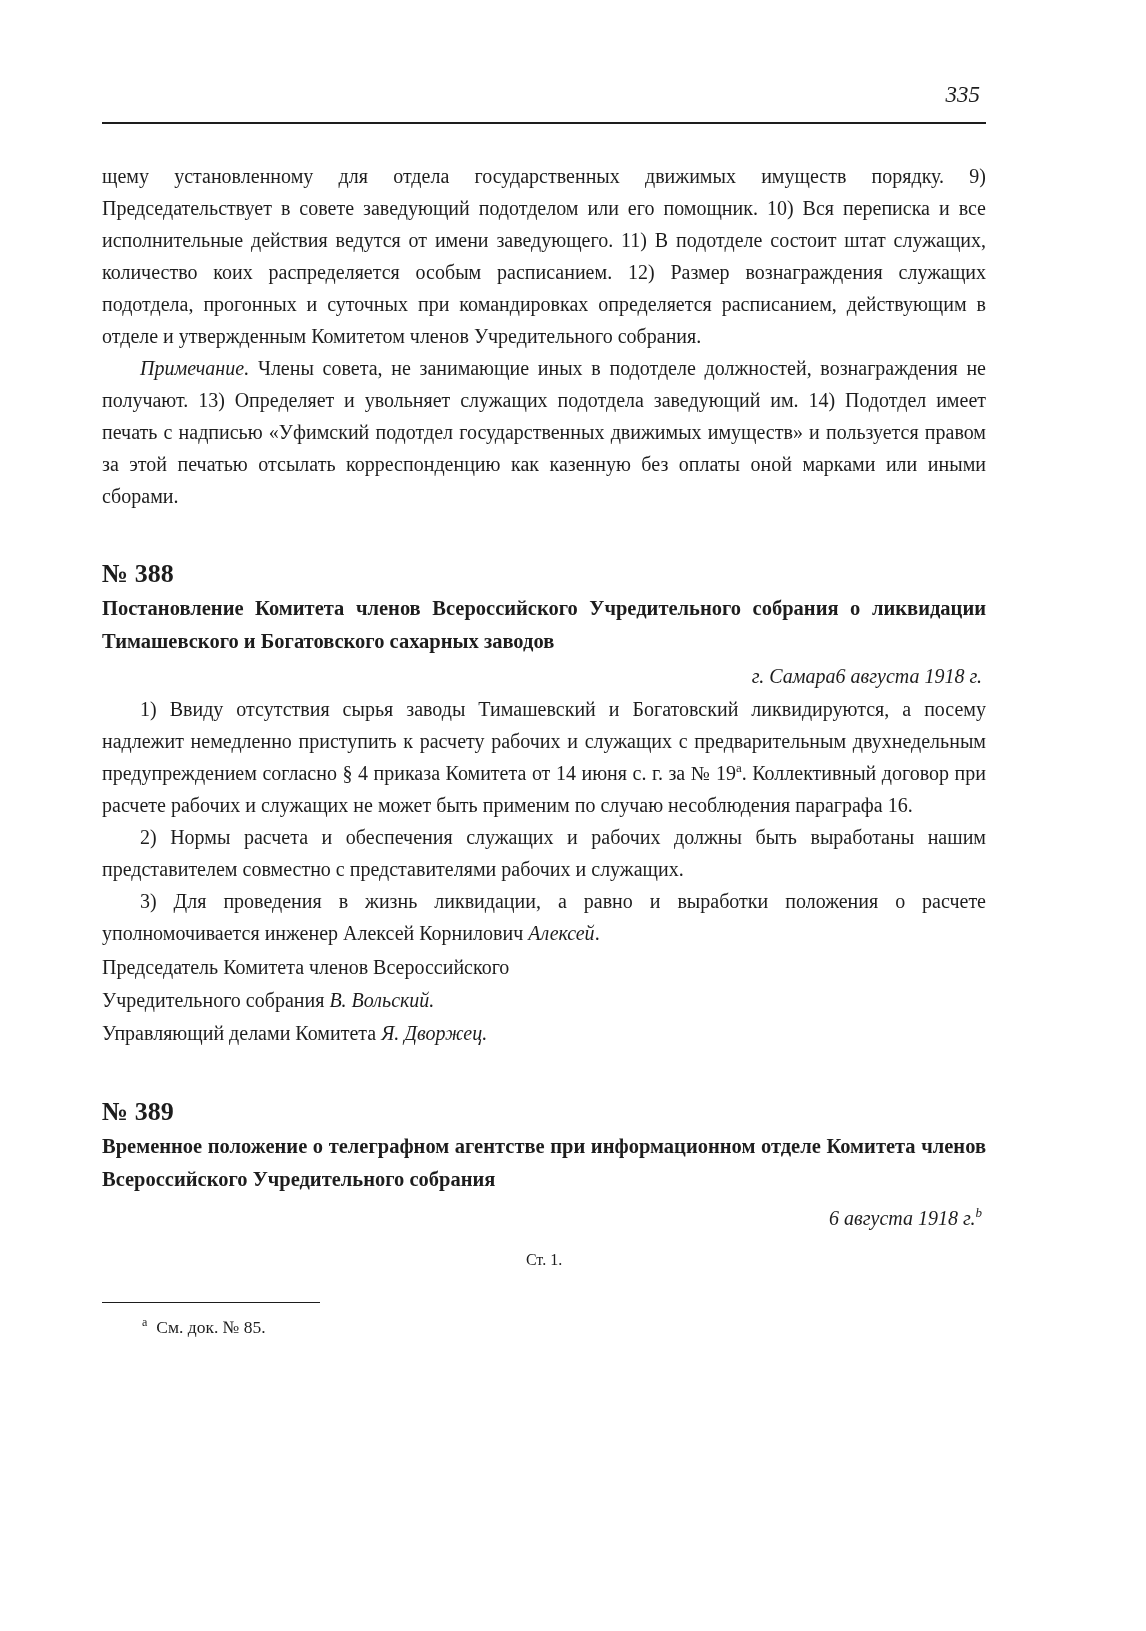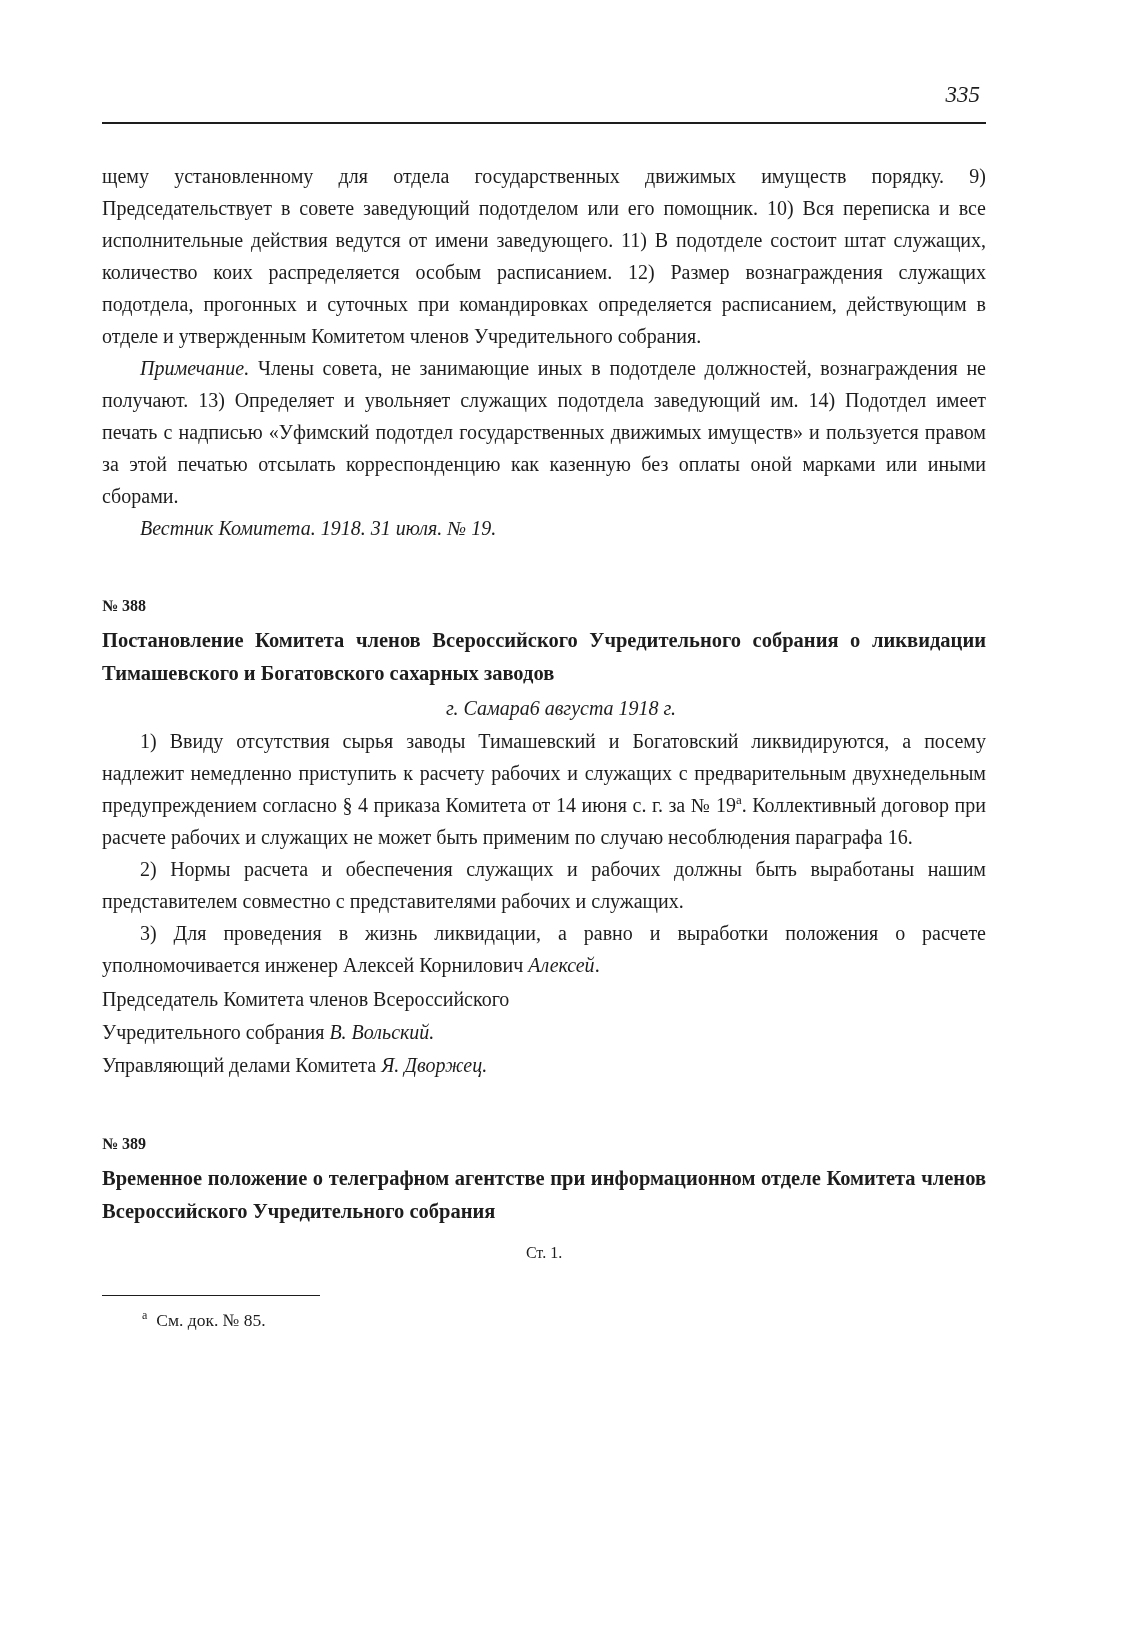--- a/index.html
+++ b/index.html
@@ -33,36 +33,36 @@
       text-align: justify;
       text-indent: 38px;
     }
     .noindent { text-indent: 0; }
     .it { font-style: italic; }
     .source {
       text-align: left;
       font-style: italic;
     }
     .doc-number {
-      font-size: 16px;
+      font-size: 26px;
       font-weight: 700;
       line-height: 32px;
       margin-top: 46px;
       margin-bottom: 2px;
     }
     .doc-title {
       font-size: 20.5px;
       font-weight: 700;
       line-height: 33px;
       text-align: justify;
       margin-bottom: 2px;
     }
     .dateline {
       display: flex;
-      justify-content: center;
+      justify-content: flex-end;
       font-size: 20px;
       line-height: 33px;
       padding-left: 38px;
       padding-right: 4px;
     }
     .sig-block {
       text-align: left;
       font-size: 20px;
       line-height: 33px;
       padding-right: 14px;
@@ -113,21 +113,20 @@
 <div class="page">
 
   <header>
     <div class="page-number">335</div>
     <hr class="head-rule">
   </header>
 
   <section>
     <p class="para noindent">щему установленному для отдела государственных движимых имуществ порядку. 9) Председательствует в совете заведующий подотделом или его помощник. 10) Вся переписка и все исполнительные действия ведутся от имени заведующего. 11) В подотделе состоит штат служащих, количество коих распределяется особым расписанием. 12) Размер вознаграждения служащих подотдела, прогонных и суточных при командировках определяется расписанием, действующим в отделе и утвержденным Комитетом членов Учредительного собрания.</p>
     <p class="para"><span class="it">Примечание.</span><span> Члены совета, не занимающие иных в подотделе должностей, вознаграждения не получают. 13) Определяет и увольняет служащих подотдела заведующий им. 14) Подотдел имеет печать с надписью «Уфимский подотдел государственных движимых имуществ» и пользуется правом за этой печатью отсылать корреспонденцию как казенную без оплаты оной марками или иными сборами.</span></p>
-    <p class="para source">Вестник Комитета. 1918. 31 июля. № 19.</p>
   </section>
 
   <section>
     <div class="doc-number">№ 388</div>
     <div class="doc-title">Постановление Комитета членов Всероссийского Учредительного собрания о ликвидации Тимашевского и Богатовского сахарных заводов</div>
     <div class="dateline">
       <span class="it">г. Самара</span>
       <span class="it">6 августа 1918 г.</span>
     </div>
     <p class="para"><span>1) Ввиду отсутствия сырья заводы Тимашевский и Богатовский ликвидируются, а посему надлежит немедленно приступить к расчету рабочих и служащих с предварительным двухнедельным предупреждением согласно § 4 приказа Комитета от 14 июня с. г. за № 19</span><sup class="fn-ref">a</sup><span>. Коллективный договор при расчете рабочих и служащих не может быть применим по случаю несоблюдения параграфа 16.</span></p>
@@ -136,20 +135,21 @@
     <div class="sig-block">
       <div>Председатель Комитета членов Всероссийского</div>
       <div><span>Учредительного собрания </span><span class="it">В. Вольский.</span></div>
       <div><span>Управляющий делами Комитета </span><span class="it">Я. Дворжец.</span></div>
     </div>
   </section>
 
   <section>
     <div class="doc-number">№ 389</div>
     <div class="doc-title">Временное положение о телеграфном агентстве при информационном отделе Комитета членов Всероссийского Учредительного собрания</div>
+    <div class="date-right"><span class="it">6 августа 1918 г.</span><sup class="fn-ref it">b</sup></div>
     <div class="article-head">Ст. 1.</div>
   </section>
 
   <footer class="footnotes">
     <hr class="fn-rule">
     <div class="fn-item"><sup class="fn-marker">a</sup><span>См. док. № 85.</span></div>
   </footer>
 
 </div>
 

